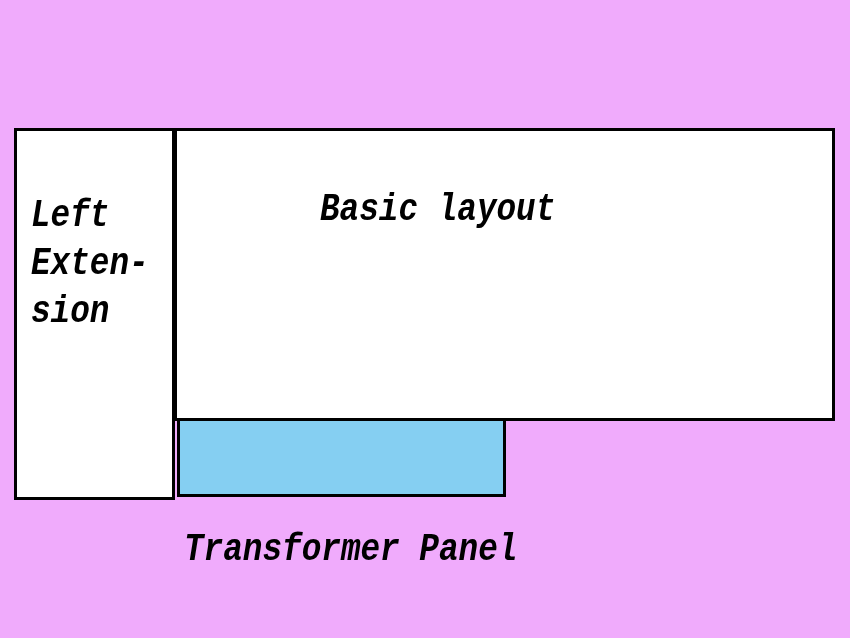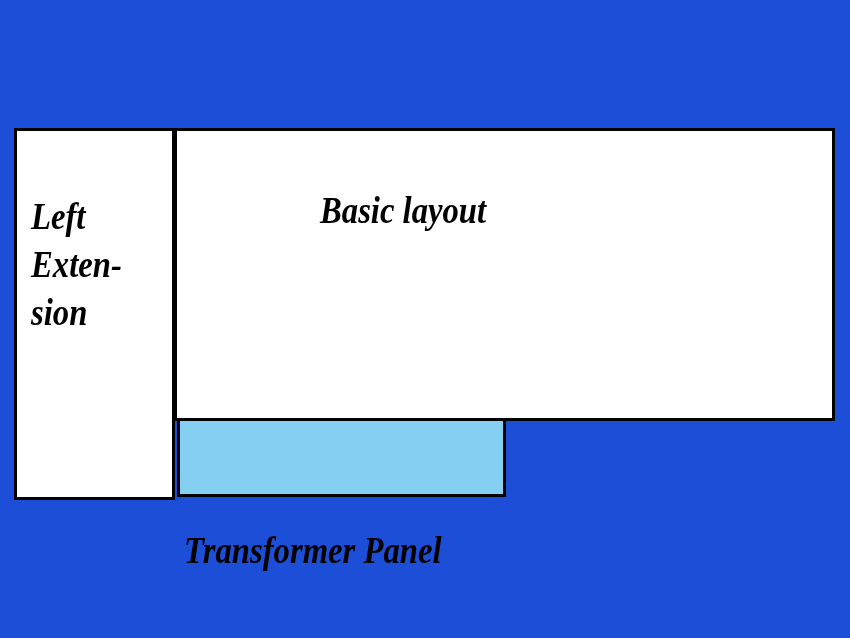--- a/index.html
+++ b/index.html
@@ -4,22 +4,22 @@
 <style>
   html, body {
     margin: 0;
     padding: 0;
     background: #ffffff;
   }
   .canvas {
     position: relative;
     width: 850px;
     height: 638px;
-    background: #1d4ed8;
-    font-family: Liberation Serif, serif;
+    background: #f0abfc;
+    font-family: Liberation Mono, monospace;
     overflow: hidden;
   }
   .box {
     position: absolute;
     box-sizing: border-box;
     border: 3px solid #000000;
     background: #ffffff;
   }
   .box-left-extension {
     left: 14px;

